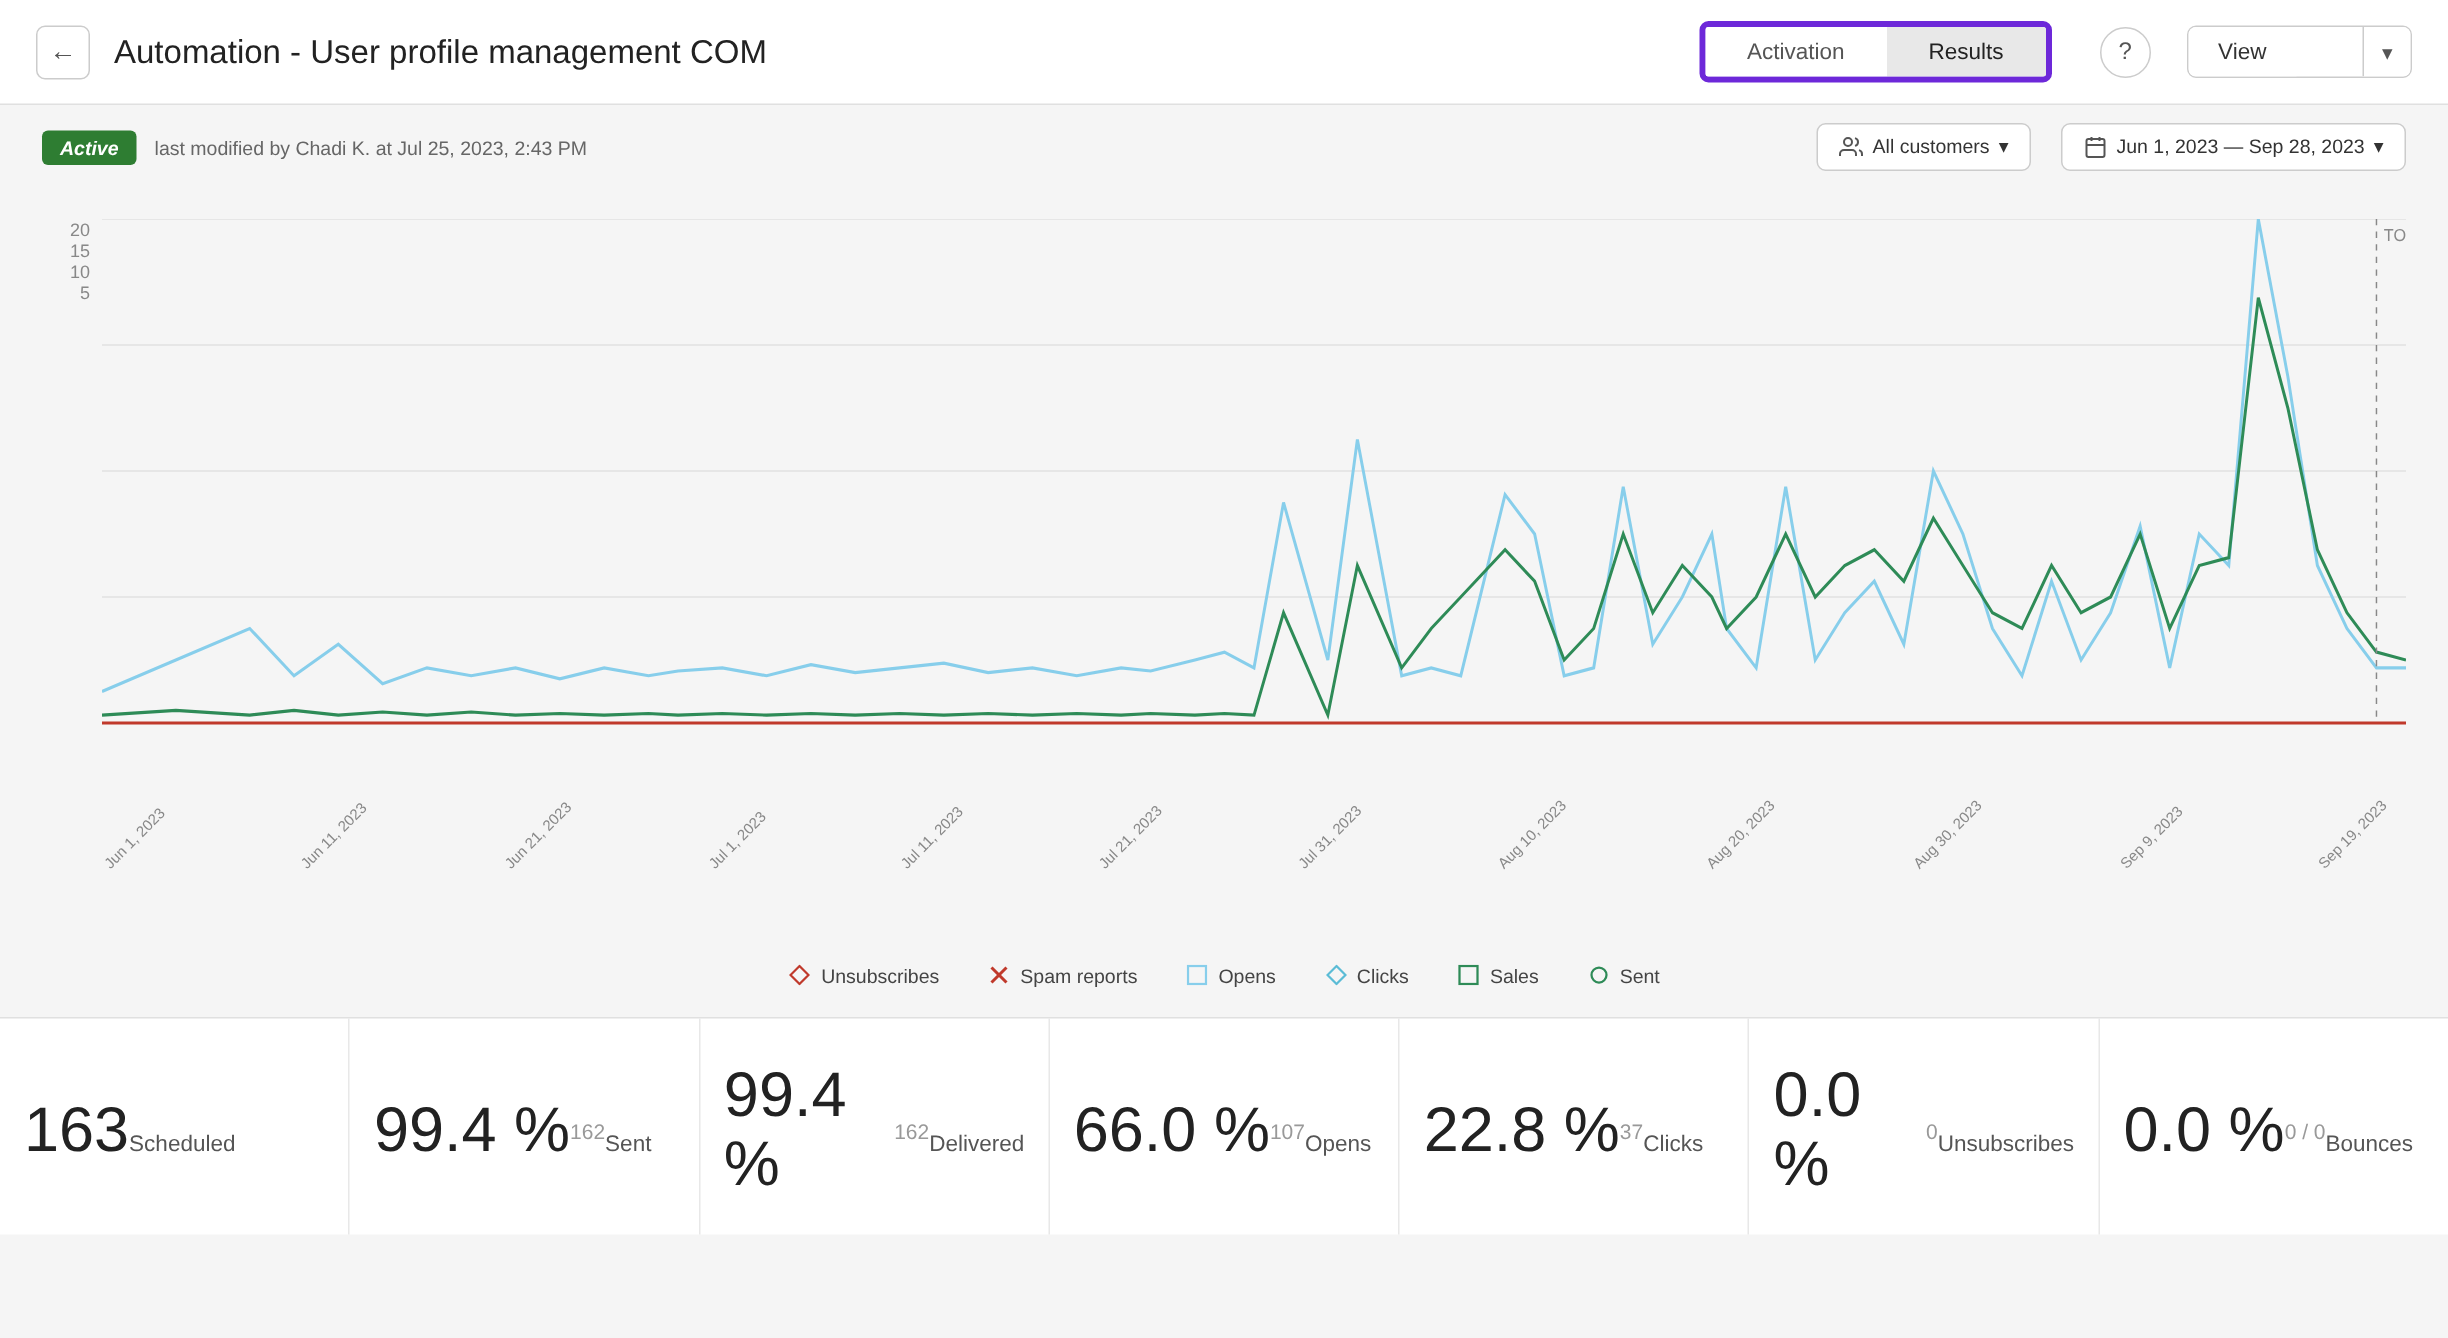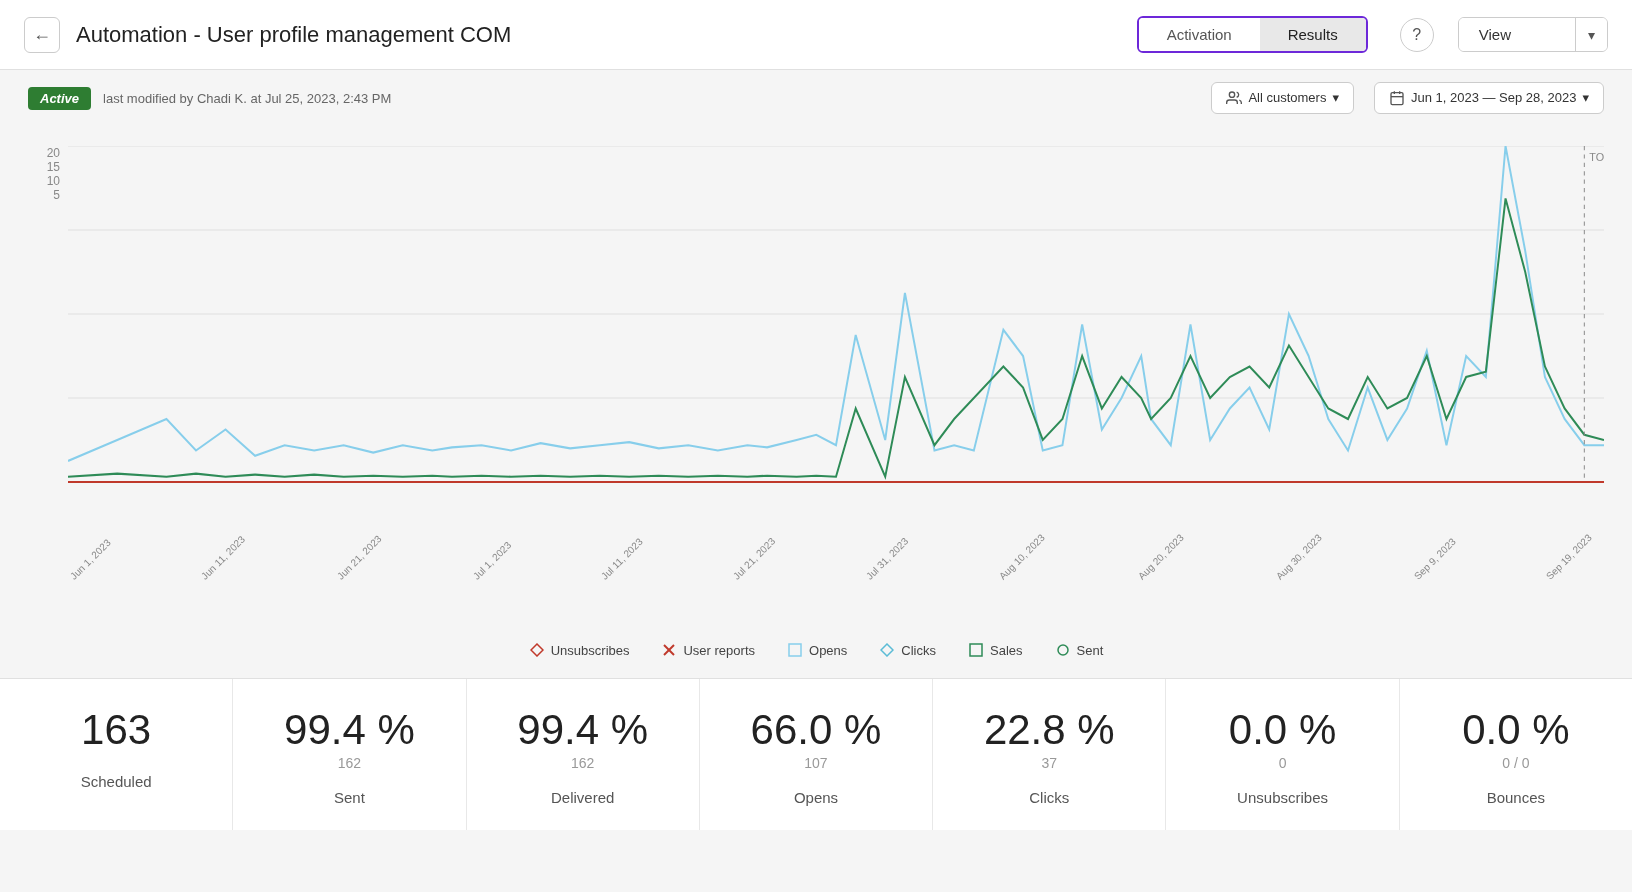--- a/index.html
+++ b/index.html
@@ -32,21 +32,21 @@
       color: #555;
     }
     .page-title {
       font-size: 22px;
       font-weight: 500;
       color: #222;
       flex: 1;
     }
     .tab-group {
       display: flex;
-      border: 2px solid #6d28d9;
+      border: 4px solid #6d28d9;
       border-radius: 6px;
       overflow: hidden;
     }
     .tab-btn {
       padding: 8px 28px;
       background: #fff;
       border: none;
       cursor: pointer;
       font-size: 15px;
       color: #555;
@@ -209,21 +209,21 @@
 
     
     .stats-row {
       display: flex;
       background: #fff;
       border-top: 1px solid #e0e0e0;
     }
     .stat-item {
       flex: 1;
       display: flex;
-      flex-direction: column;
+      flex-direction: row;
       align-items: center;
       padding: 28px 16px 24px 16px;
       border-right: 1px solid #e8e8e8;
     }
     .stat-item:last-child { border-right: none; }
     .stat-main {
       font-size: 42px;
       font-weight: 300;
       color: #222;
       line-height: 1.1;
@@ -343,21 +343,21 @@
       </span>
       <span>Unsubscribes</span>
     </div>
     <div class="legend-item">
       <span class="legend-icon">
         <svg width="14" height="14" viewBox="0 0 14 14">
             <line x1="2" y1="2" x2="12" y2="12" stroke="#c0392b" stroke-width="2"></line>
             <line x1="12" y1="2" x2="2" y2="12" stroke="#c0392b" stroke-width="2"></line>
           </svg>
       </span>
-      <span>User reports</span>
+      <span>Spam reports</span>
     </div>
     <div class="legend-item">
       <span class="legend-icon">
         <svg width="14" height="14" viewBox="0 0 14 14">
             <rect x="1" y="1" width="12" height="12" fill="none" stroke="#87ceeb" stroke-width="1.5"></rect>
           </svg>
       </span>
       <span>Opens</span>
     </div>
     <div class="legend-item">

